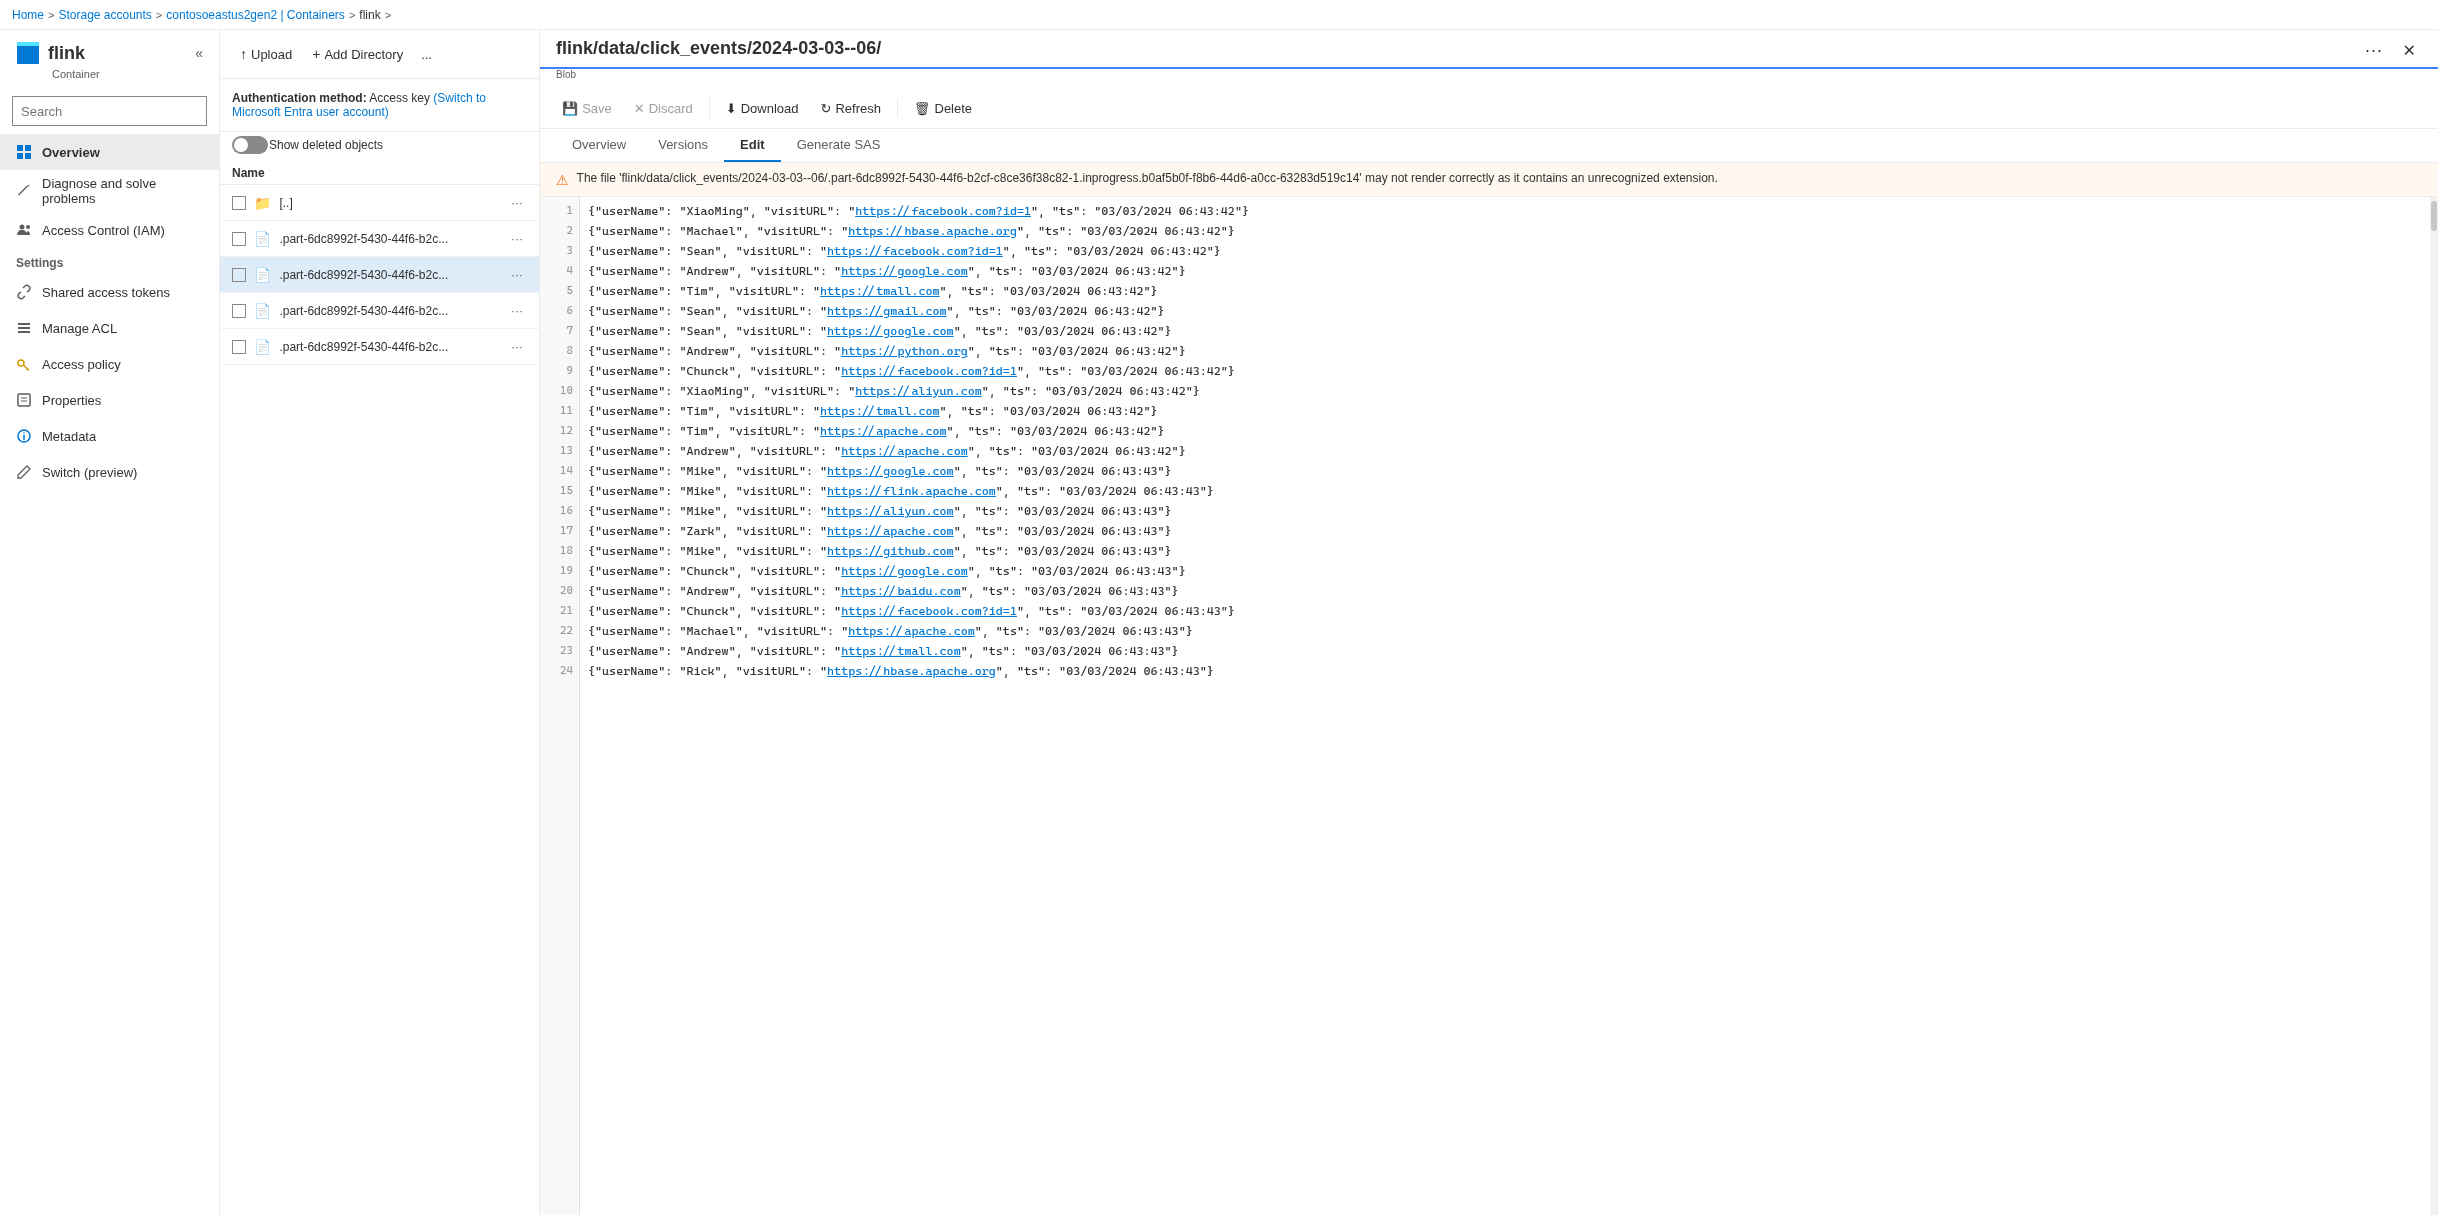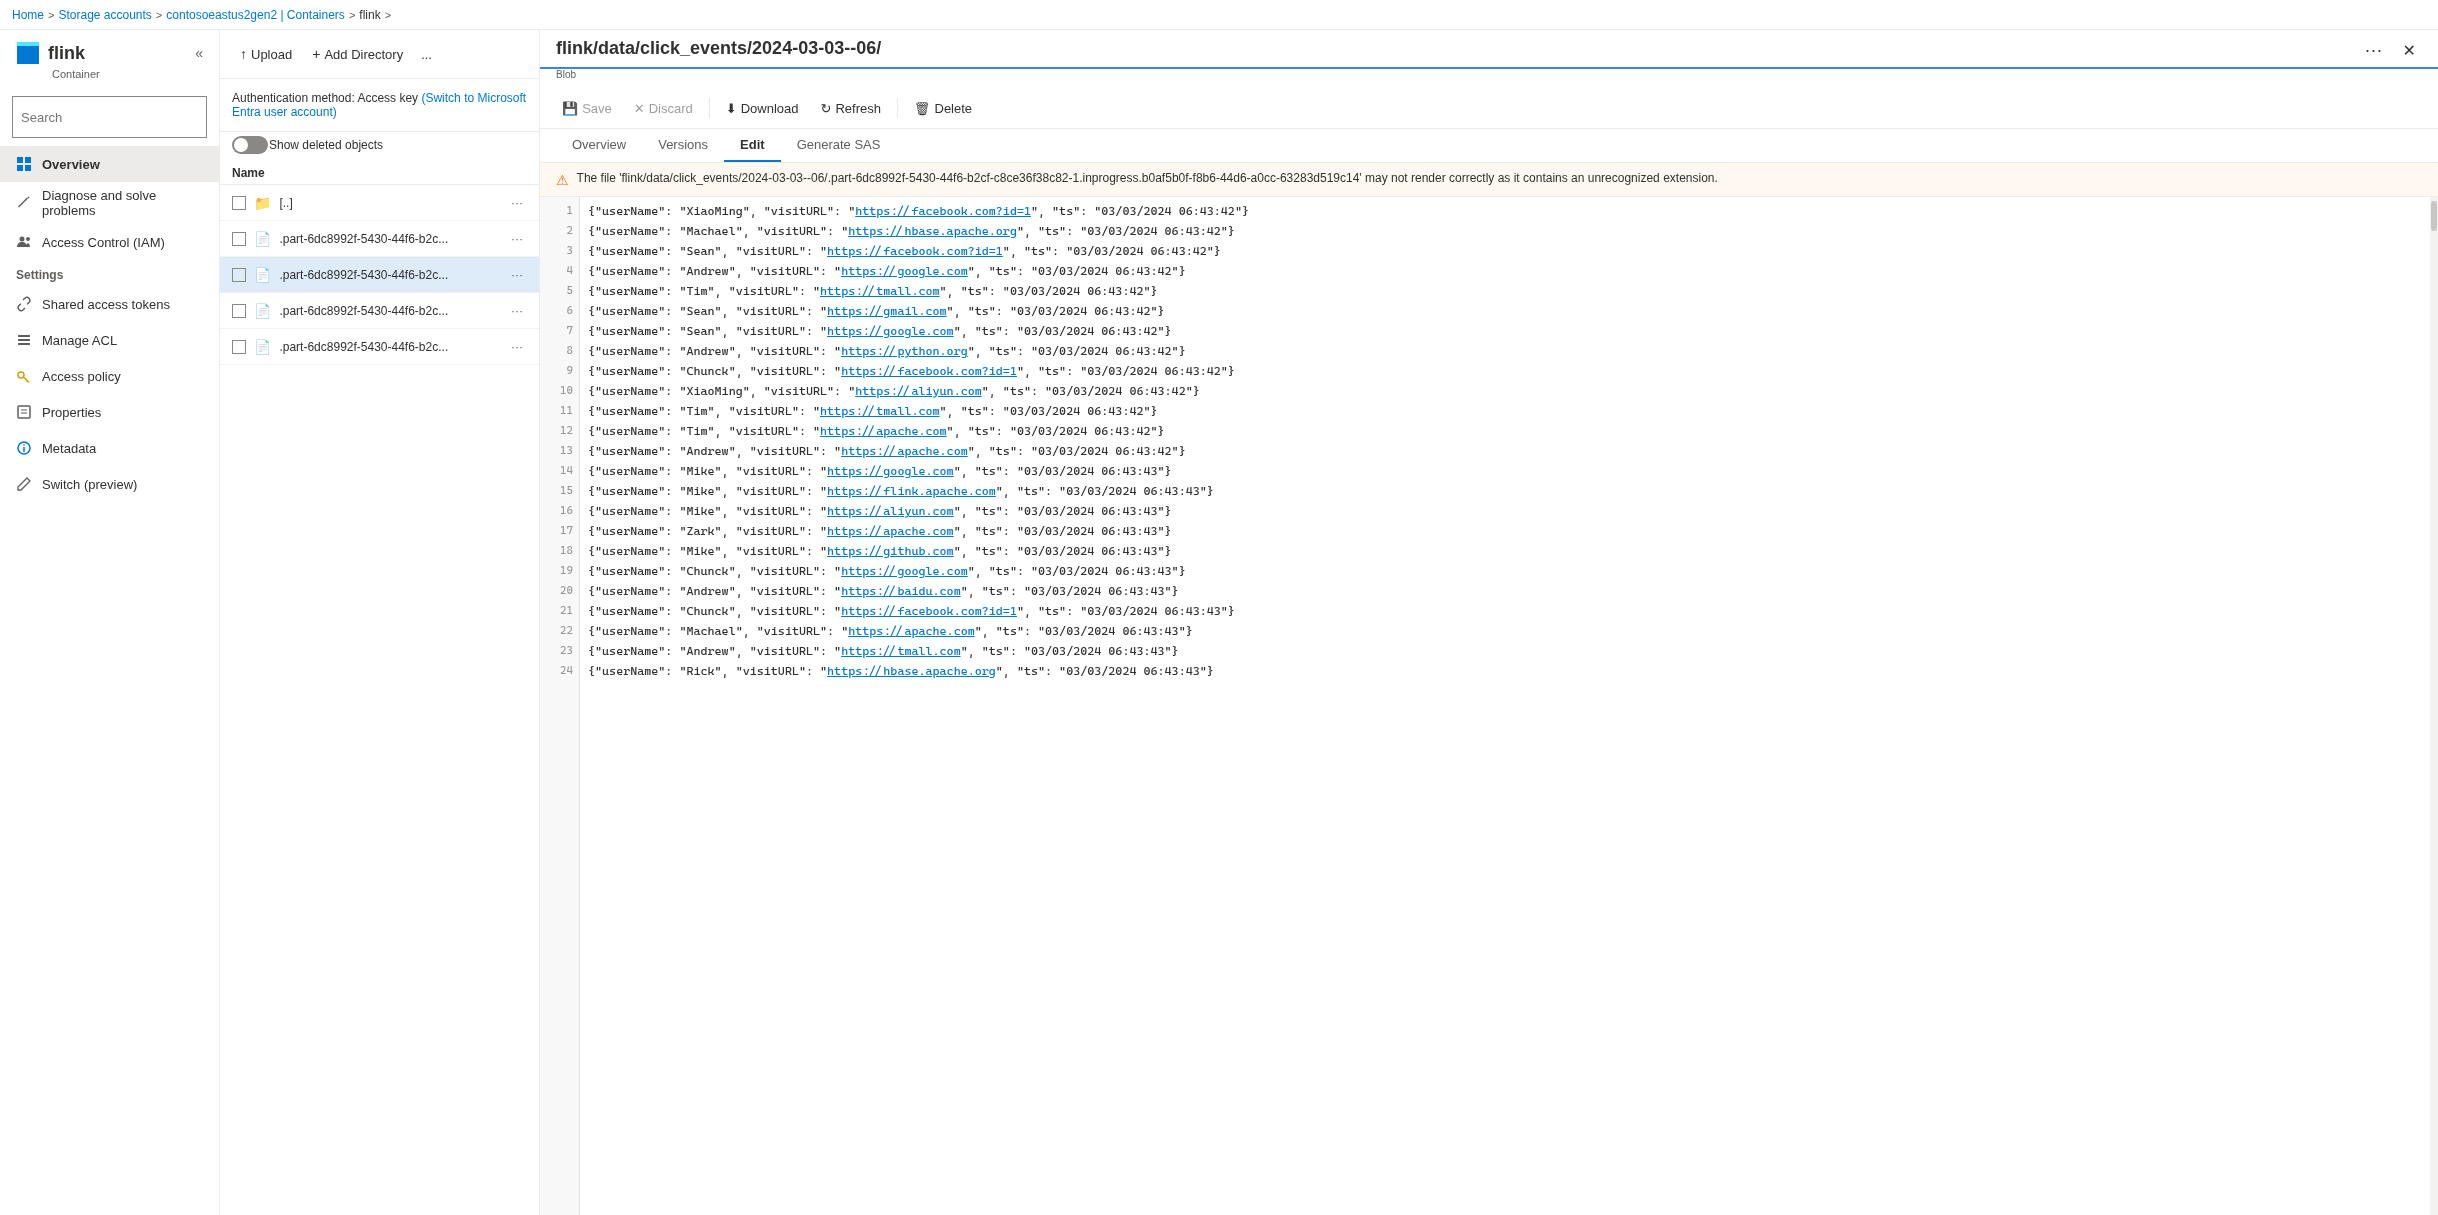--- a/index.html
+++ b/index.html
@@ -16,38 +16,38 @@
     
     
     .sidebar { width: 220px; min-width: 220px; border-right: 1px solid #edebe9; display: flex; flex-direction: column; overflow-y: auto; background: #fff; }
     .sidebar-header { display: flex; align-items: center; gap: 8px; padding: 12px 16px 4px 16px; }
     .sidebar-title { font-size: 18px; font-weight: 600; color: #323130; }
     .sidebar-subtitle { font-size: 11px; color: #605e5c; padding: 0 16px 8px 52px; }
     .sidebar-collapse { margin-left: auto; cursor: pointer; color: #605e5c; font-size: 14px; }
     
     
     .sidebar-search { padding: 8px 12px; }
-    .sidebar-search input { width: 100%; border: 1px solid #8a8886; padding: 4px 8px; font-size: 13px; height: 42px; outline: none; }
+    .sidebar-search input { width: 100%; border: 1px solid #8a8886; padding: 4px 8px; font-size: 13px; height: 30px; outline: none; }
     
     
     .nav-item { display: flex; align-items: center; gap: 10px; padding: 6px 16px; cursor: pointer; color: #323130; text-decoration: none; font-size: 13px; min-height: 36px; }
     .nav-item.active { background: #edebe9; font-weight: 600; }
     .nav-icon { width: 16px; height: 16px; display: flex; align-items: center; justify-content: center; flex-shrink: 0; }
     
     .settings-header { padding: 8px 16px 4px; font-size: 12px; font-weight: 600; color: #605e5c; text-transform: none; }
     
     
     .middle-panel { width: 320px; min-width: 280px; border-right: 1px solid #edebe9; display: flex; flex-direction: column; overflow: hidden; background: #fff; }
     .middle-toolbar { display: flex; align-items: center; gap: 4px; padding: 8px 12px; border-bottom: 1px solid #edebe9; }
     .toolbar-btn { display: flex; align-items: center; gap: 4px; padding: 4px 8px; cursor: pointer; border: none; background: transparent; font-size: 13px; color: #323130; height: 32px; white-space: nowrap; }
     .toolbar-btn-icon { font-size: 14px; }
     .toolbar-more { padding: 4px 6px; }
     
     .auth-info { padding: 12px; font-size: 12px; border-bottom: 1px solid #edebe9; }
-    .auth-info .label { font-weight: 400; }
+    .auth-info .label { font-weight: 700; }
     .auth-info a { color: #0078d4; text-decoration: none; }
     .location-info { padding: 4px 12px 8px; font-size: 12px; }
     .location-info .label { font-weight: 600; }
     .location-info a { color: #0078d4; text-decoration: none; }
     
     .search-blob { padding: 8px 12px; }
     .search-blob input { width: 100%; border: 1px solid #8a8886; padding: 4px 8px; font-size: 12px; height: 28px; outline: none; color: #605e5c; }
     
     .show-deleted { display: flex; align-items: center; gap: 1px; padding: 4px 12px 8px; font-size: 12px; }
     .toggle { width: 36px; height: 18px; background: #8a8886; border-radius: 9px; position: relative; cursor: pointer; flex-shrink: 0; }

